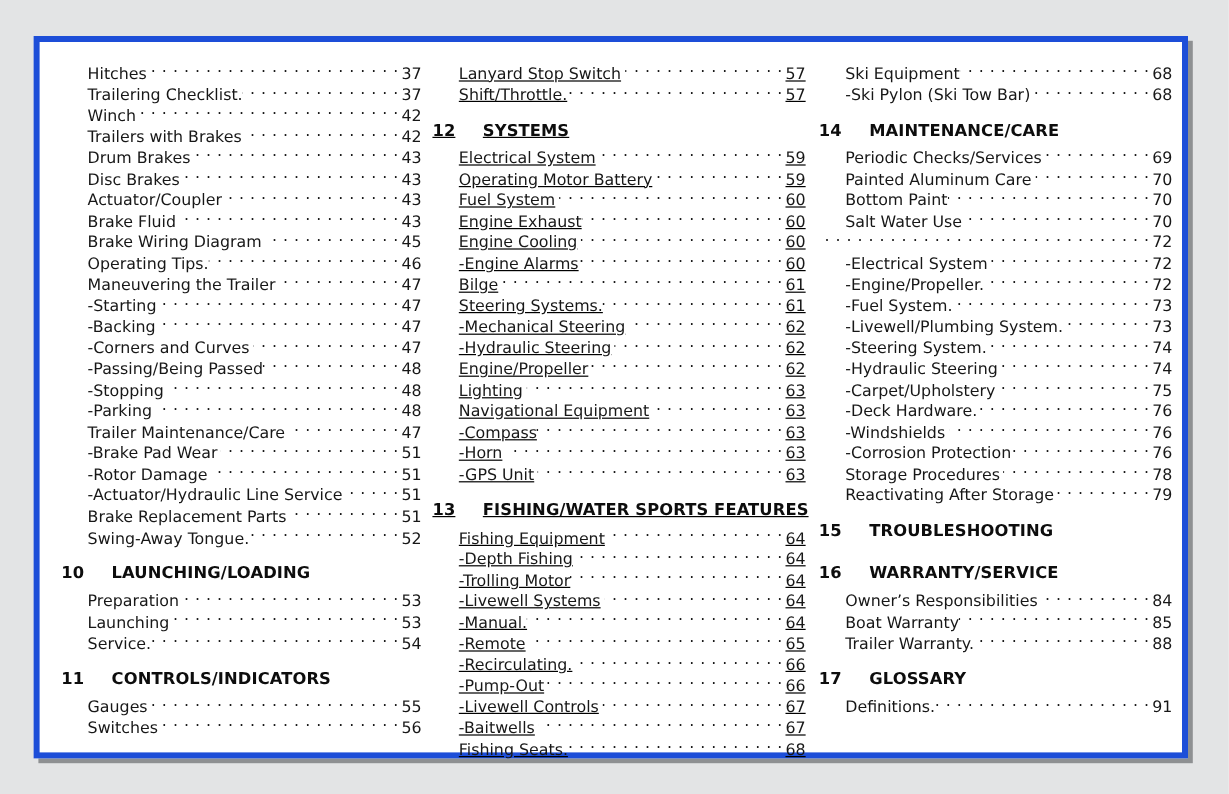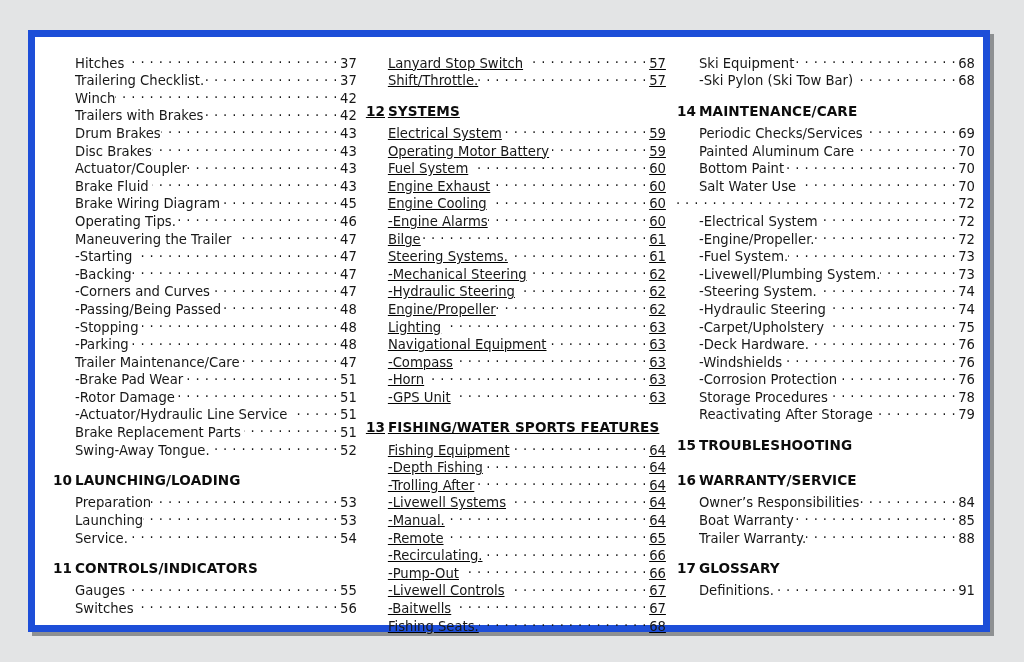--- a/index.html
+++ b/index.html
@@ -22,21 +22,21 @@
     height: 602px;
     background: #8e9092;
   }
   #page {
     position: absolute;
     left: 28px;
     top: 30px;
     width: 962px;
     height: 602px;
     background: #ffffff;
-    border: 7px solid #1d4ed8;
+    border: 5px solid #1d4ed8;
     box-sizing: border-box;
   }
   #columns {
     position: absolute;
     left: 0;
     top: 0;
     width: 100%;
     height: 100%;
     display: flex;
     flex-direction: row;
@@ -56,20 +56,21 @@
   .chapter {
     display: flex;
     flex-direction: row;
     align-items: baseline;
     font-weight: bold;
     font-size: 13.6px;
     color: #0d0d0d;
     line-height: 17.6px;
     height: 17.6px;
     letter-spacing: 0.1px;
+    gap: 20px;
   }
   .chapter .ch-num {
     width: 22px;
     flex: none;
     text-align: left;
   }
   .chapter .ch-title {
     flex: 1 1 auto;
     white-space: nowrap;
   }
@@ -384,21 +385,21 @@
           <span class="e-label">Fishing Equipment</span>
           <span class="leader"></span>
           <span class="e-page">64</span>
         </div>
         <div class="entry lvl1">
           <span class="e-label">-Depth Fishing</span>
           <span class="leader"></span>
           <span class="e-page">64</span>
         </div>
         <div class="entry lvl1 nogap">
-          <span class="e-label">-Trolling After</span>
+          <span class="e-label">-Trolling Motor</span>
           <span class="leader"></span>
           <span class="e-page">64</span>
         </div>
         <div class="entry lvl1">
           <span class="e-label">-Livewell Systems</span>
           <span class="leader"></span>
           <span class="e-page">64</span>
         </div>
         <div class="entry lvl2 nogap">
           <span class="e-label">-Manual.</span>

